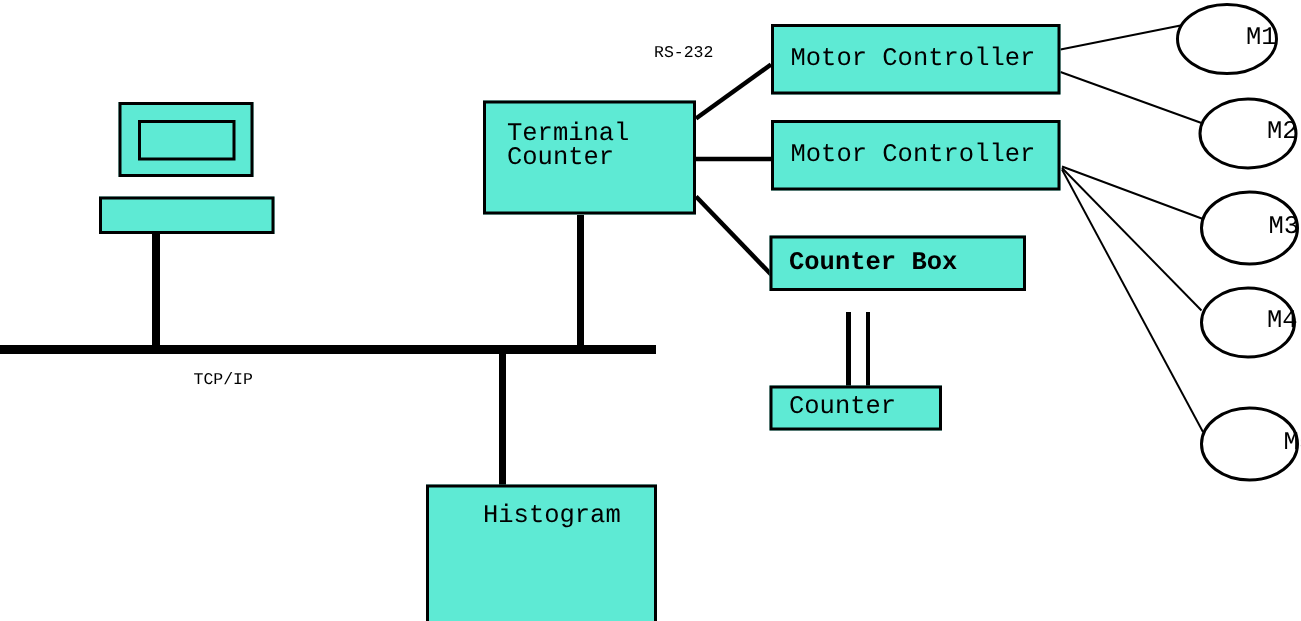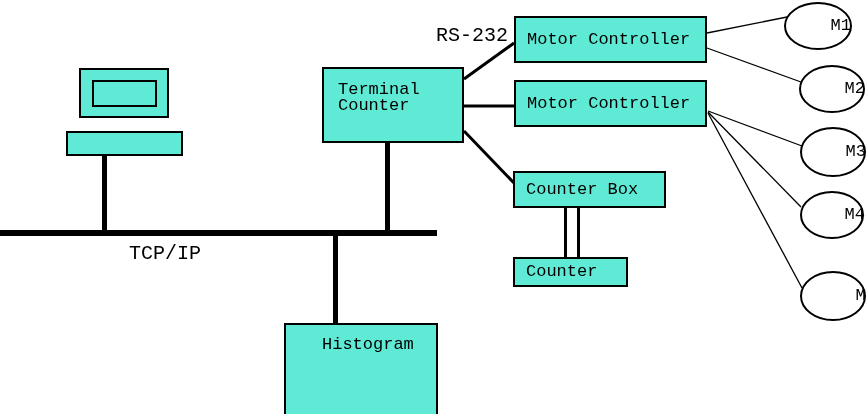--- a/index.html
+++ b/index.html
@@ -32,21 +32,21 @@
     line-height: 16px;
     white-space: nowrap;
   }
   .box.vcenter {
     display: flex;
     align-items: center;
   }
   .label {
     position: absolute;
     z-index: 3;
-    font-size: 20px;
+    font-size: 11px;
     line-height: 16px;
     white-space: nowrap;
   }
   .motor-label {
     position: absolute;
     z-index: 3;
     width: 66px;
     text-align: right;
     font-size: 17px;
     line-height: 17px;
@@ -54,21 +54,21 @@
 
   
   #monitor-outer   { left: 79px;  top: 68px;  width: 90px;  height: 50px; }
   #monitor-screen  { left: 92px;  top: 80px;  width: 65px;  height: 27px; }
   #keyboard        { left: 66px;  top: 131px; width: 117px; height: 25px; }
 
   
   #terminal-server   { left: 322px; top: 67px;  width: 142px; height: 76px; padding: 13px 0 0 14px; }
   #motor-controller-1{ left: 514px; top: 16px;  width: 193px; height: 47px; padding-left: 11px; }
   #motor-controller-2{ left: 514px; top: 80px;  width: 193px; height: 47px; padding-left: 11px; }
-  #counter-box       { left: 513px; top: 171px; width: 153px; height: 37px; padding-left: 11px; }
+  #counter-box       { left: 513px; top: 157px; width: 171px; height: 37px; padding-left: 11px; font-weight: bold; }
   #counter           { left: 513px; top: 257px; width: 115px; height: 30px; padding-left: 11px; }
   #histogram-memory  { left: 284px; top: 323px; width: 154px; height: 117px; padding: 12px 0 0 36px; }
 
   
   #computer-caption { left: 66px;  top: 171px; }
   #tcpip-label      { left: 129px; top: 246px; }
   #rs232-label      { left: 436px; top: 28px; }
 
   
   #motor-m1-label { left: 785px; top: 17px; }

